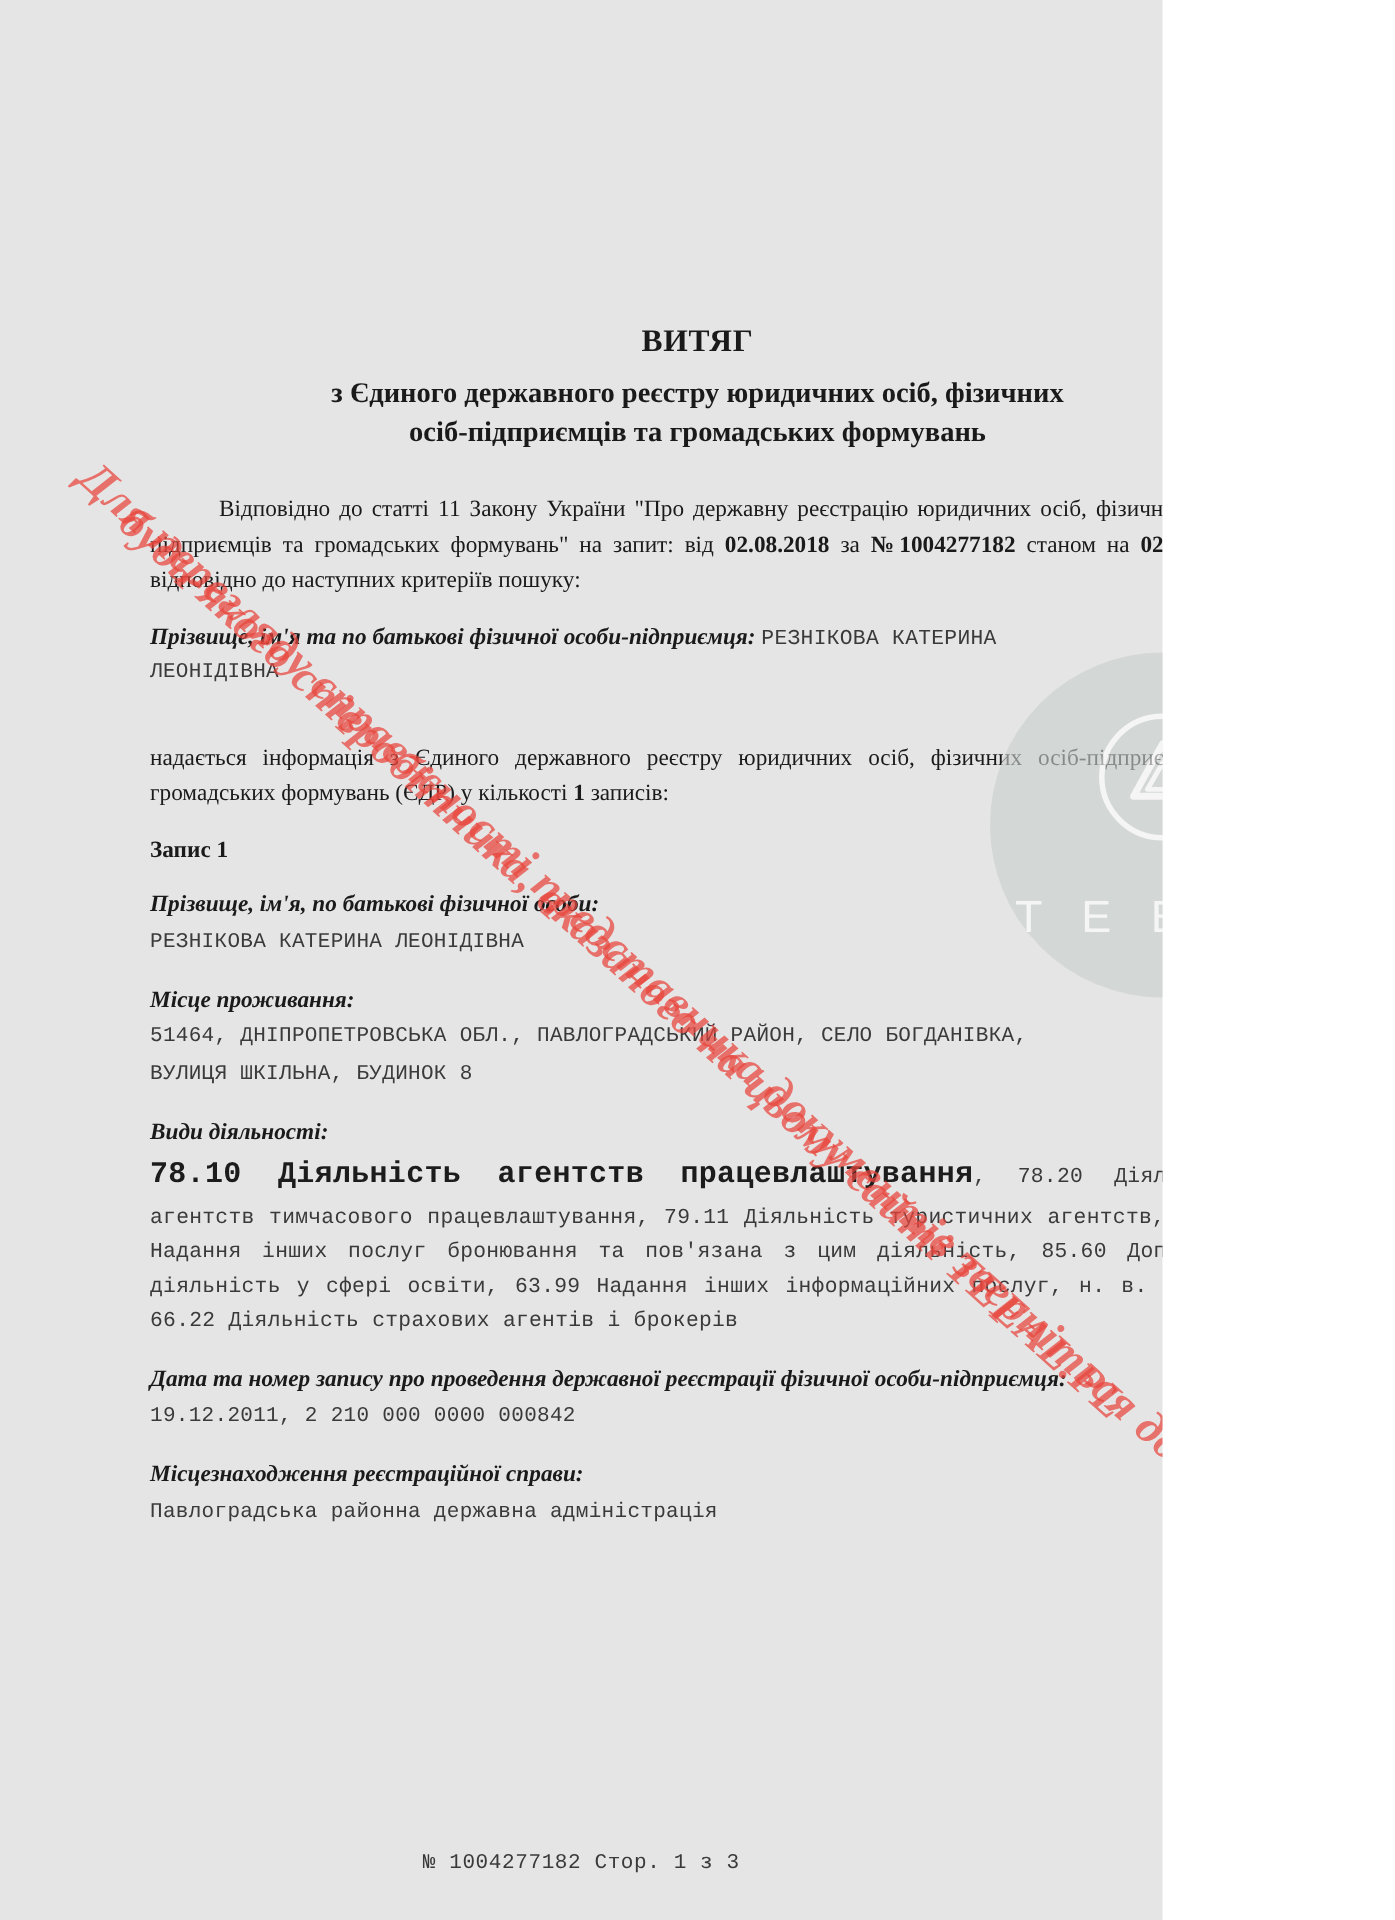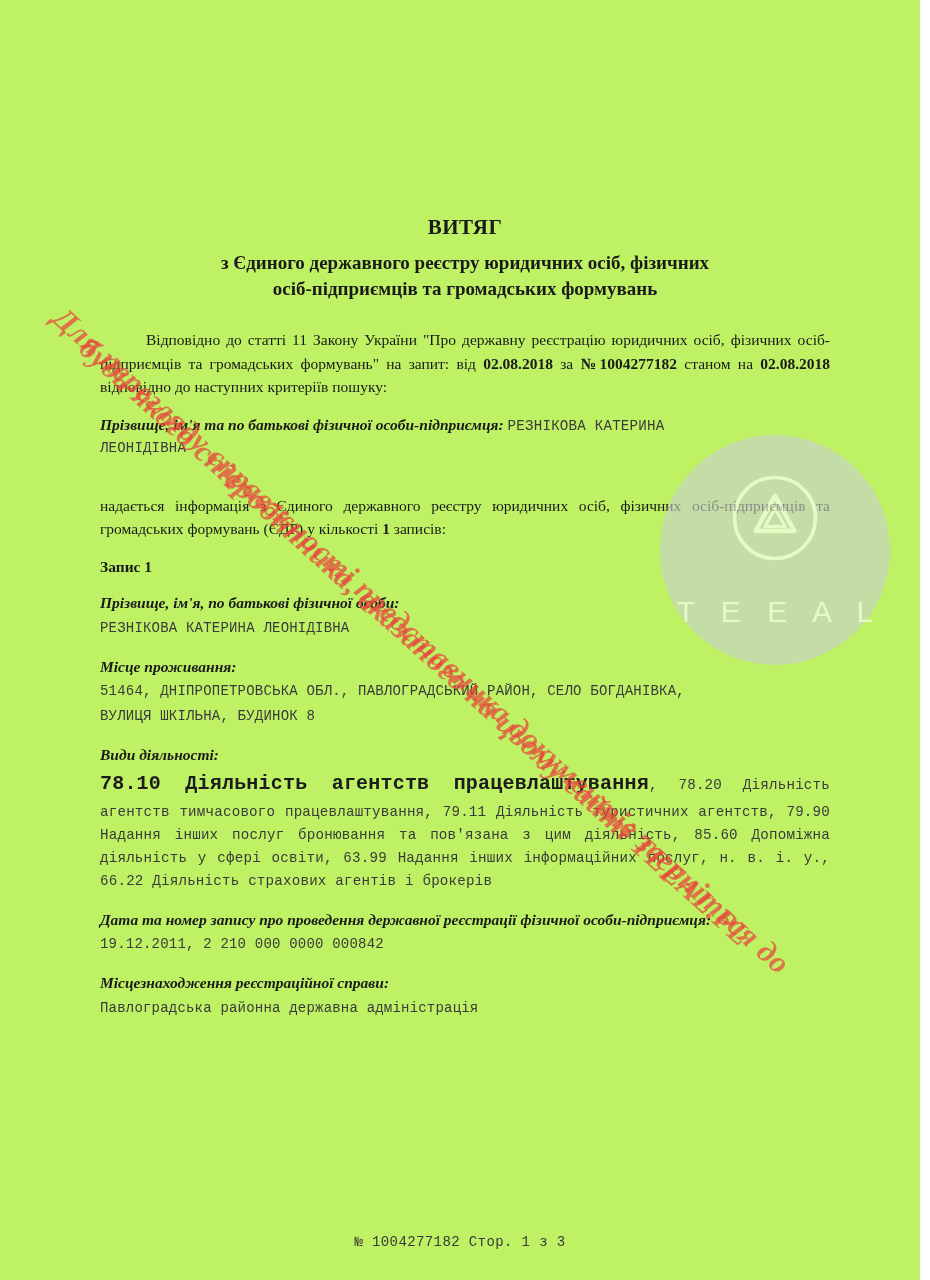--- a/index.html
+++ b/index.html
@@ -2,23 +2,23 @@
 <html lang="uk"><head>
 <meta charset="utf-8">
 <style>
   html, body {
     margin: 0;
     padding: 0;
     background: #ffffff;
   }
   .page {
     position: relative;
-    width: 920px;
+    width: 775px;
     height: 1280px;
-    background: #bef264;
+    background: #e5e5e5;
     overflow: hidden;
     font-family: "Liberation Serif", serif;
     color: #1a1a1a;
   }
   .content {
     position: absolute;
     left: 100px;
     top: 215px;
     width: 730px;
   }

